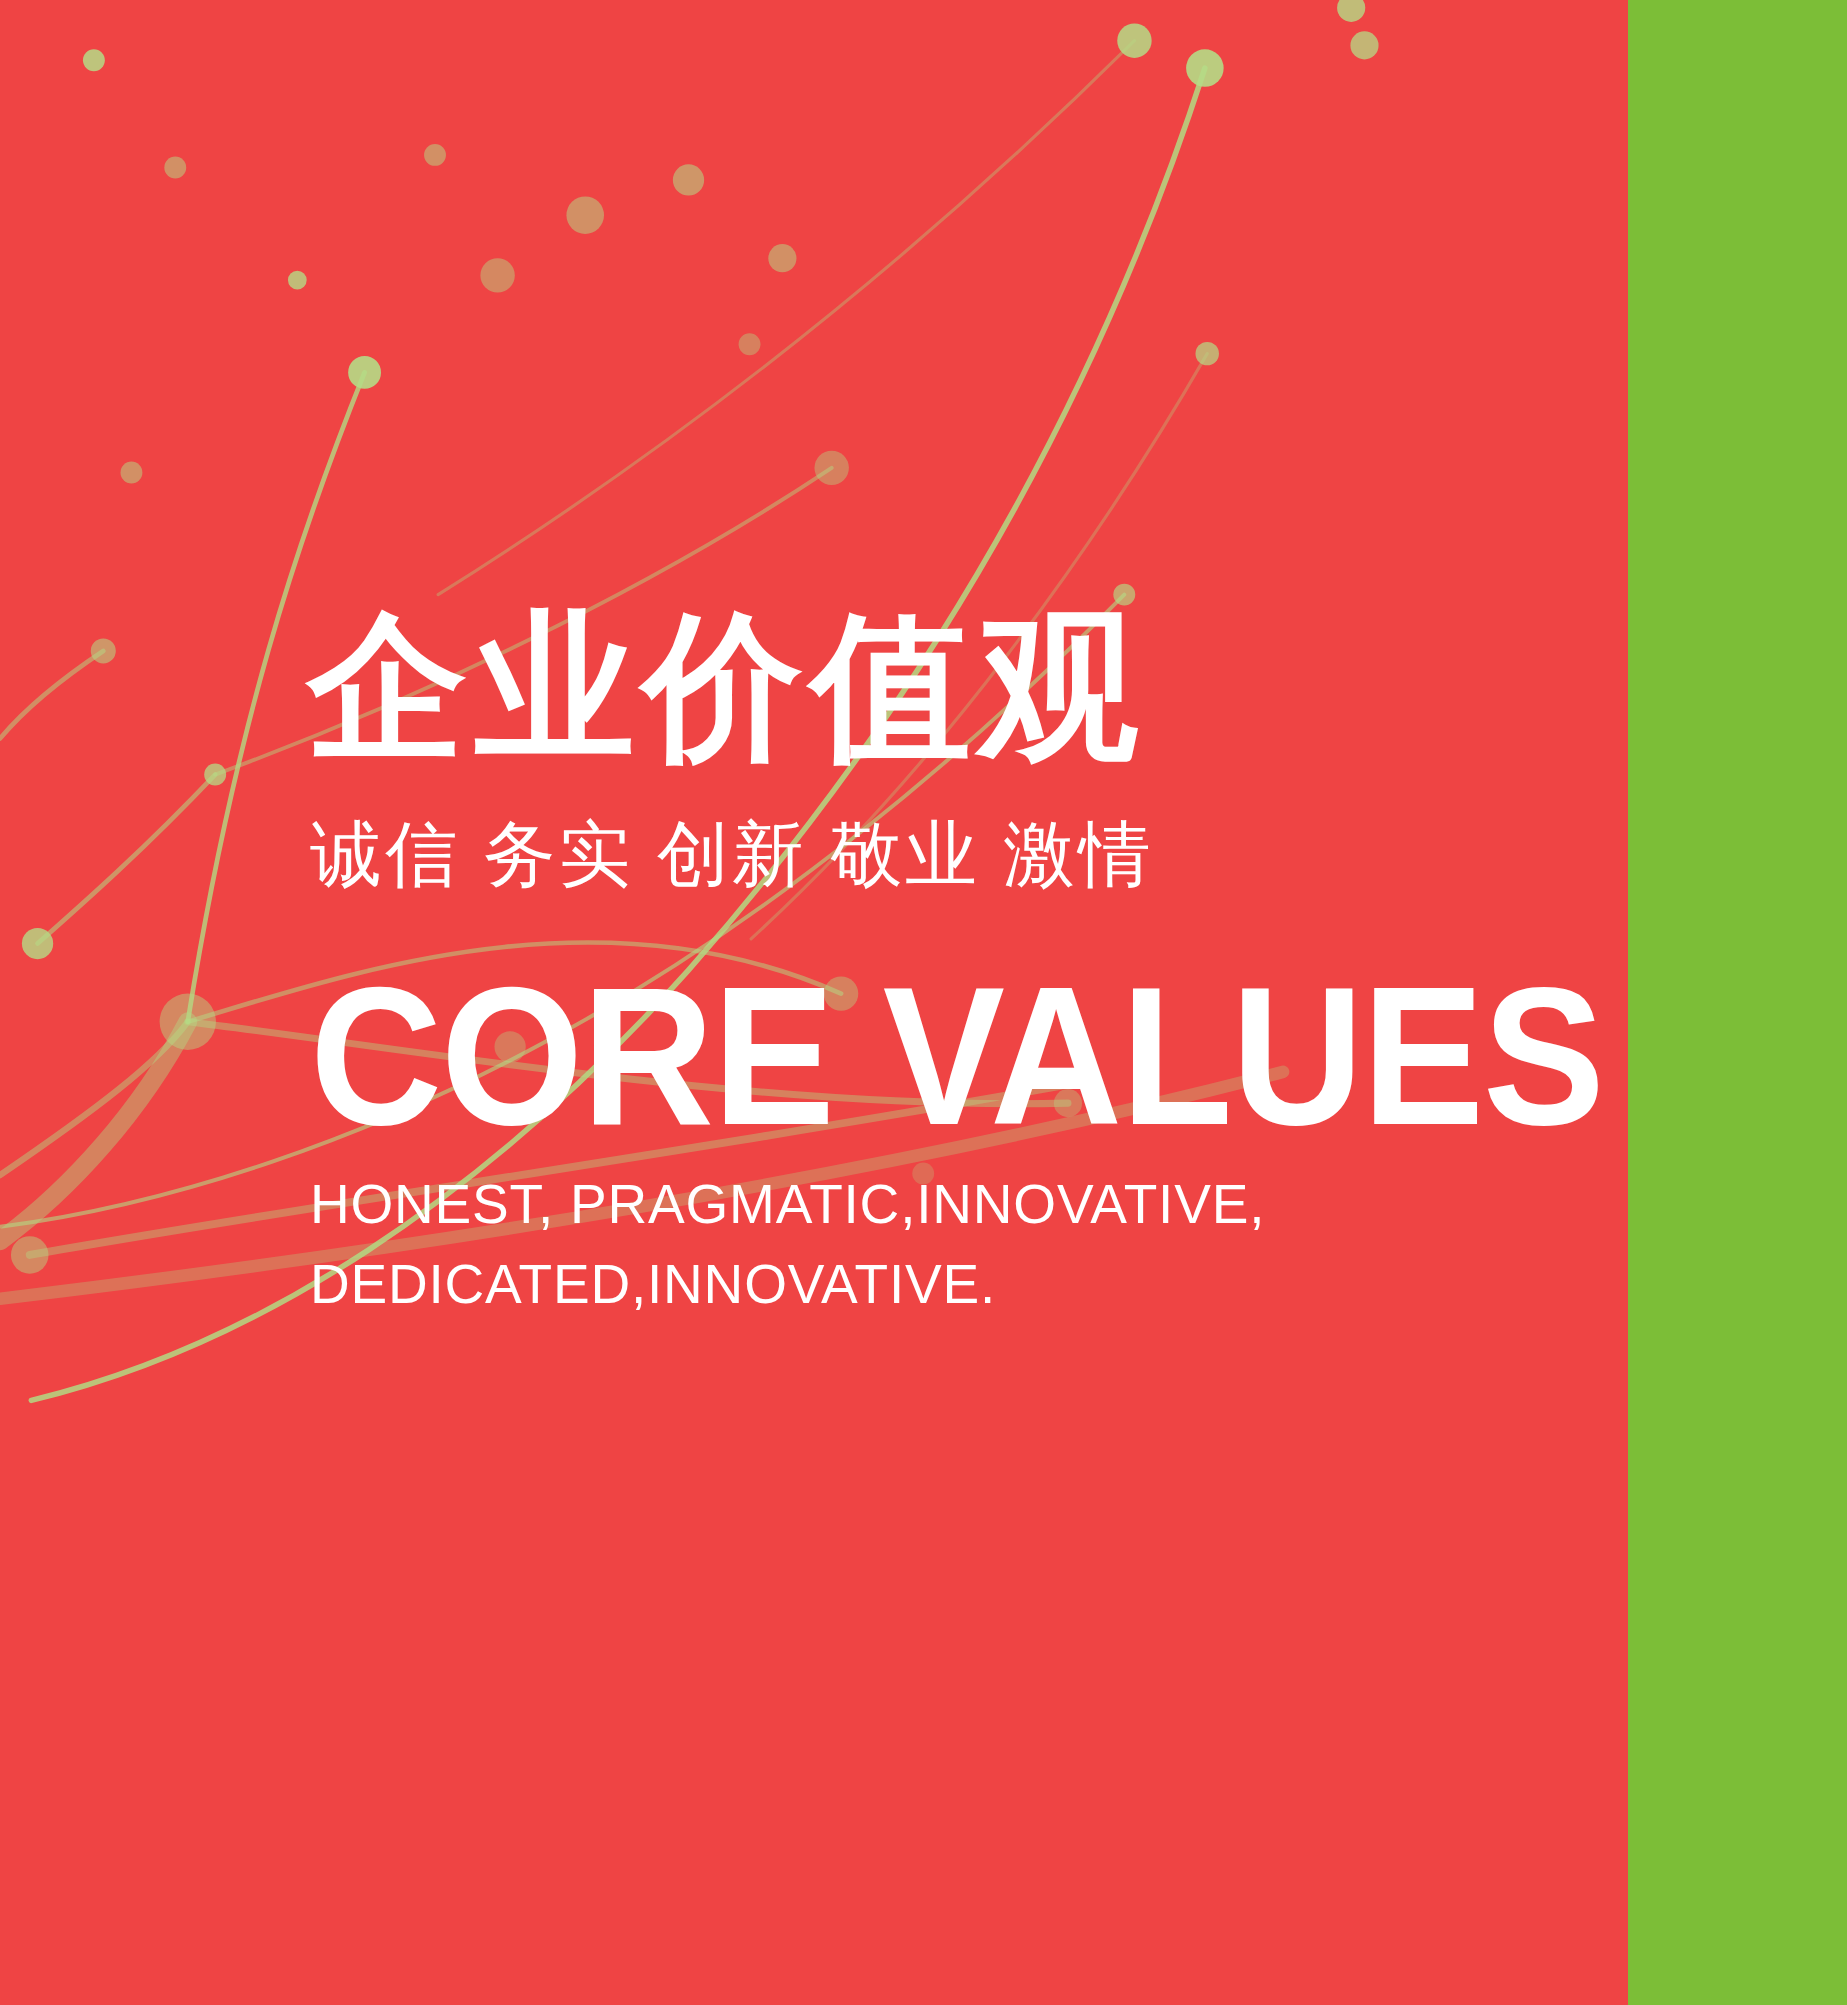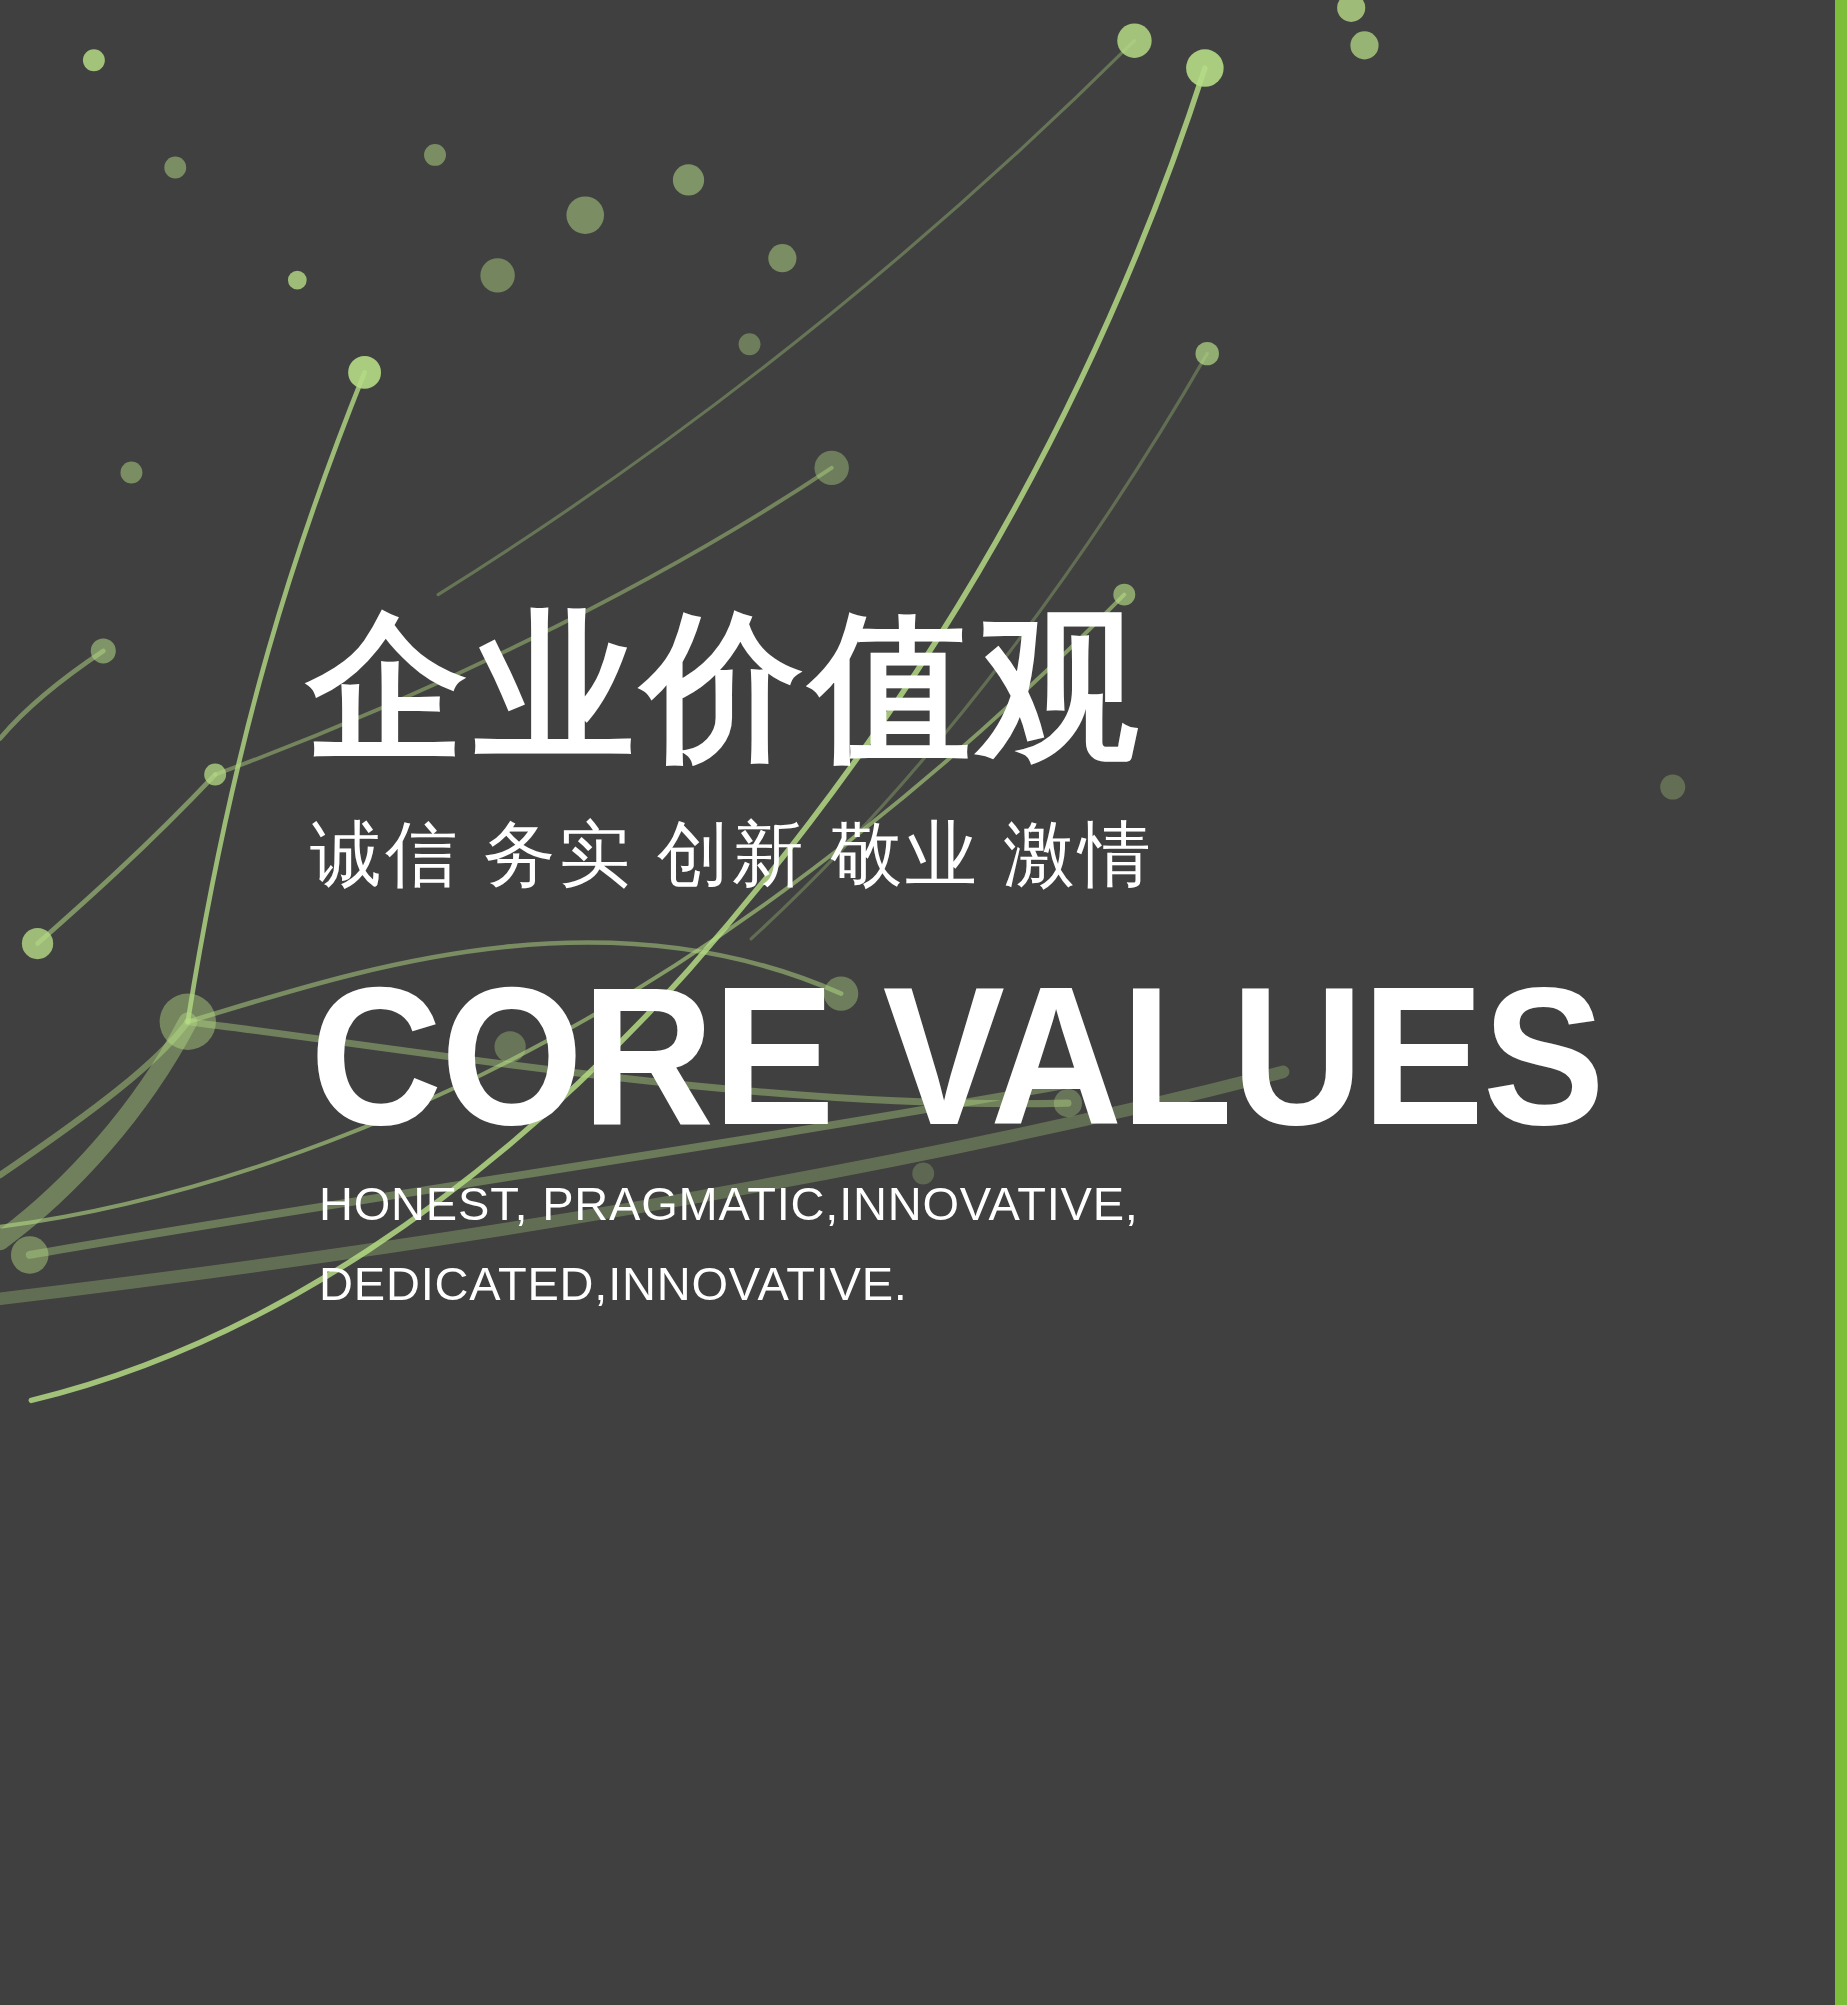--- a/index.html
+++ b/index.html
@@ -5,23 +5,23 @@
   html, body {
     margin: 0;
     padding: 0;
     background: #7cbe37;
   }
   body {
     font-family: "Liberation Sans", sans-serif;
   }
   .poster {
     position: relative;
-    width: 1835px;
+    width: 1628px;
     height: 2006px;
-    background: #404040;
+    background: #ef4444;
     overflow: hidden;
   }
   .bg-network {
     position: absolute;
     left: 0;
     top: 0;
     width: 1848px;
     height: 2006px;
     pointer-events: none;
   }
@@ -55,25 +55,25 @@
     line-height: 171px;
     font-weight: 800;
     letter-spacing: -1.6px;
     white-space: nowrap;
     margin: 58px 0 0 3.1px;
     transform: scaleX(0.93);
     transform-origin: left center;
   }
   .subtitle-en {
     color: #ffffff;
-    font-size: 47px;
+    font-size: 55px;
     line-height: 80px;
     font-weight: 300;
     letter-spacing: 0.8px;
-    margin: 22px 0 0 12px;
+    margin: 22px 0 0 3px;
   }
   .subtitle-en div {
     white-space: nowrap;
   }
 </style>
 </head>
 <body>
 
 <div class="poster">
 

